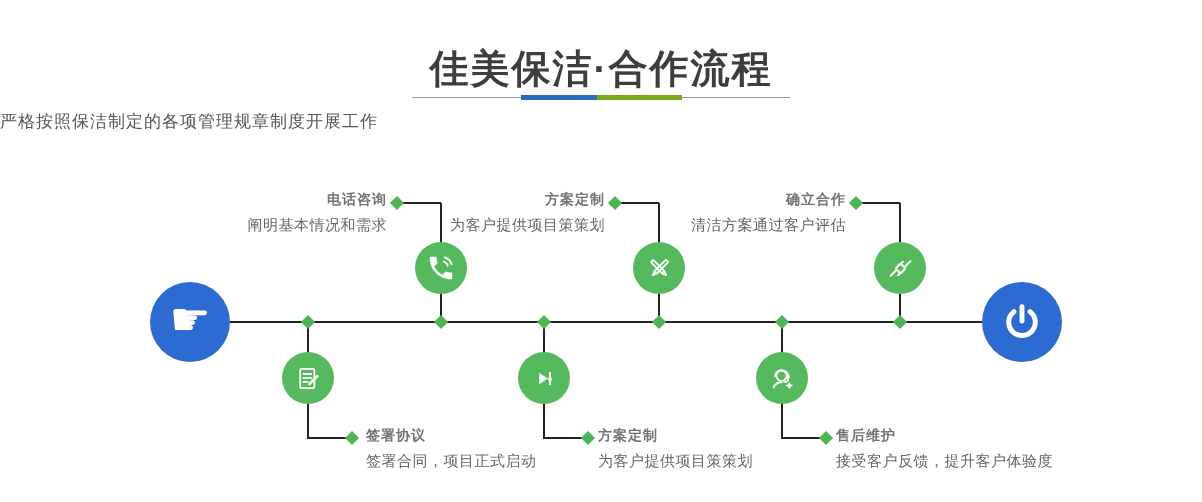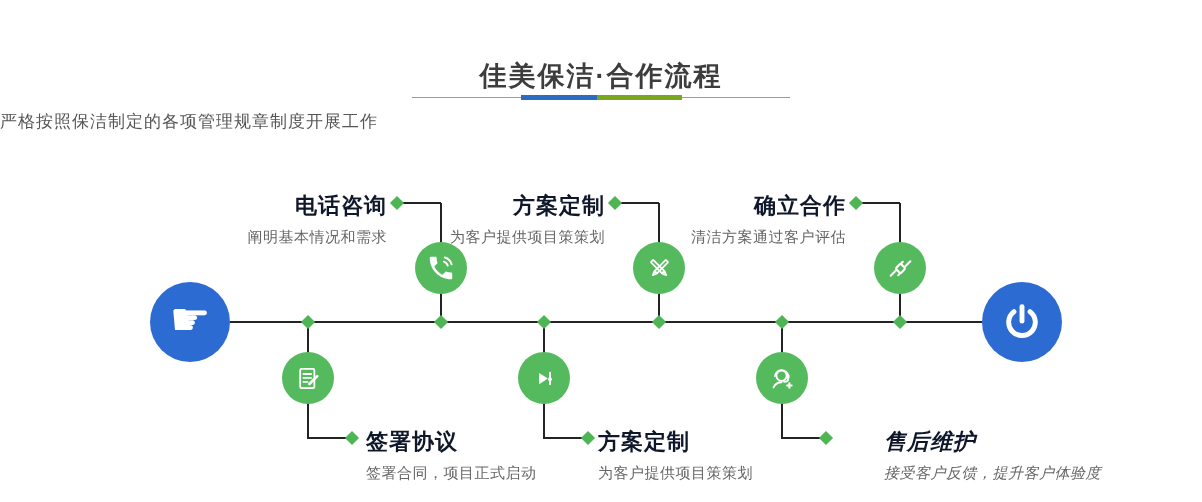--- a/index.html
+++ b/index.html
@@ -1,21 +1,21 @@
 <!DOCTYPE html>
 <html><head>
 <meta charset="utf-8">
 <style>
   * { margin:0; padding:0; box-sizing:border-box; }
   body { background:#fff; font-family:"Liberation Sans","DejaVu Sans",sans-serif; }
   .canvas { position:relative; width:1202px; height:502px; background:#ffffff; overflow:hidden; }
 
   
   .hdr-title { position:absolute; top:42px; left:0; width:100%; text-align:center;
-    font-size:27px; font-weight:bold; color:#3d3d3d; letter-spacing:2px;margin-top:16px; }
+    font-size:39px; font-weight:bold; color:#3d3d3d; letter-spacing:2px; }
   .divider { position:absolute; top:95px; left:412px; width:378px; height:5px; }
   .divider .hairline { position:absolute; top:2px; left:0; width:100%; height:1px; background:#9b9b9b; }
   .divider .seg-blue { position:absolute; top:0; left:109px; width:76px; height:5px; background:#2a6cc2; }
   .divider .seg-green { position:absolute; top:0; left:185px; width:85px; height:5px; background:#7aa81d; }
   .hdr-sub { position:absolute; top:110px; left:0; width:100%; 
     font-size:17px; color:#565656; letter-spacing:1px; }
 
   
   .line { position:absolute; background:#232323; }
   .main-line { left:230px; top:321px; width:752px; height:2px; }
@@ -30,21 +30,21 @@
     background:#2c6bd2; display:flex; align-items:center; justify-content:center; }
   .start-circle { left:150px; top:282px; }
   .end-circle { left:982px; top:282px; }
   .hand-glyph { color:#fff; font-size:46px; line-height:1;
     font-family:"DejaVu Sans",sans-serif; transform:translateY(-3px); }
   .step-circle { position:absolute; width:52px; height:52px; border-radius:50%;
     background:#55ba5e; display:flex; align-items:center; justify-content:center; }
 
   
   .step-text { position:absolute; }
-  .step-text .t { font-size:22px; font-weight:bold; color:#0f172a; letter-spacing:1px; }
+  .step-text .t { font-size:14px; font-weight:bold; color:#737373; letter-spacing:1px; }
   .step-text .d { font-size:15px; color:#666666; margin-top:7px; letter-spacing:0.5px; }
   .txt-top { text-align:right; top:191px; }
   .txt-bottom { text-align:left; top:427px; }
 
   
   .v-top-1 { left:440px; top:203px; height:119px; }
   .v-top-2 { left:658px; top:203px; height:119px; }
   .v-top-3 { left:899px; top:203px; height:119px; }
   .e-top-1 { left:397px; top:202px; width:44px; }
   .e-top-2 { left:615px; top:202px; width:44px; }
@@ -66,21 +66,21 @@
   .e-bot-2 { left:544px; top:437px; width:44px; }
   .e-bot-3 { left:782px; top:437px; width:44px; }
   .d-bot-1 { left:347px; top:433px; }
   .d-bot-2 { left:583px; top:433px; }
   .d-bot-3 { left:821px; top:433px; }
   .c-bot-1 { left:282px; top:352px; }
   .c-bot-2 { left:518px; top:352px; }
   .c-bot-3 { left:756px; top:352px; }
   .x-bot-1 { left:366px; }
   .x-bot-2 { left:598px; }
-  .x-bot-3 { left:884px;font-style:italic; }
+  .x-bot-3 { left:836px; }
 
   
   .d-main-1 { left:303px; top:317px; }
   .d-main-2 { left:436px; top:317px; }
   .d-main-3 { left:539px; top:317px; }
   .d-main-4 { left:654px; top:317px; }
   .d-main-5 { left:777px; top:317px; }
   .d-main-6 { left:895px; top:317px; }
 </style>
 </head>

